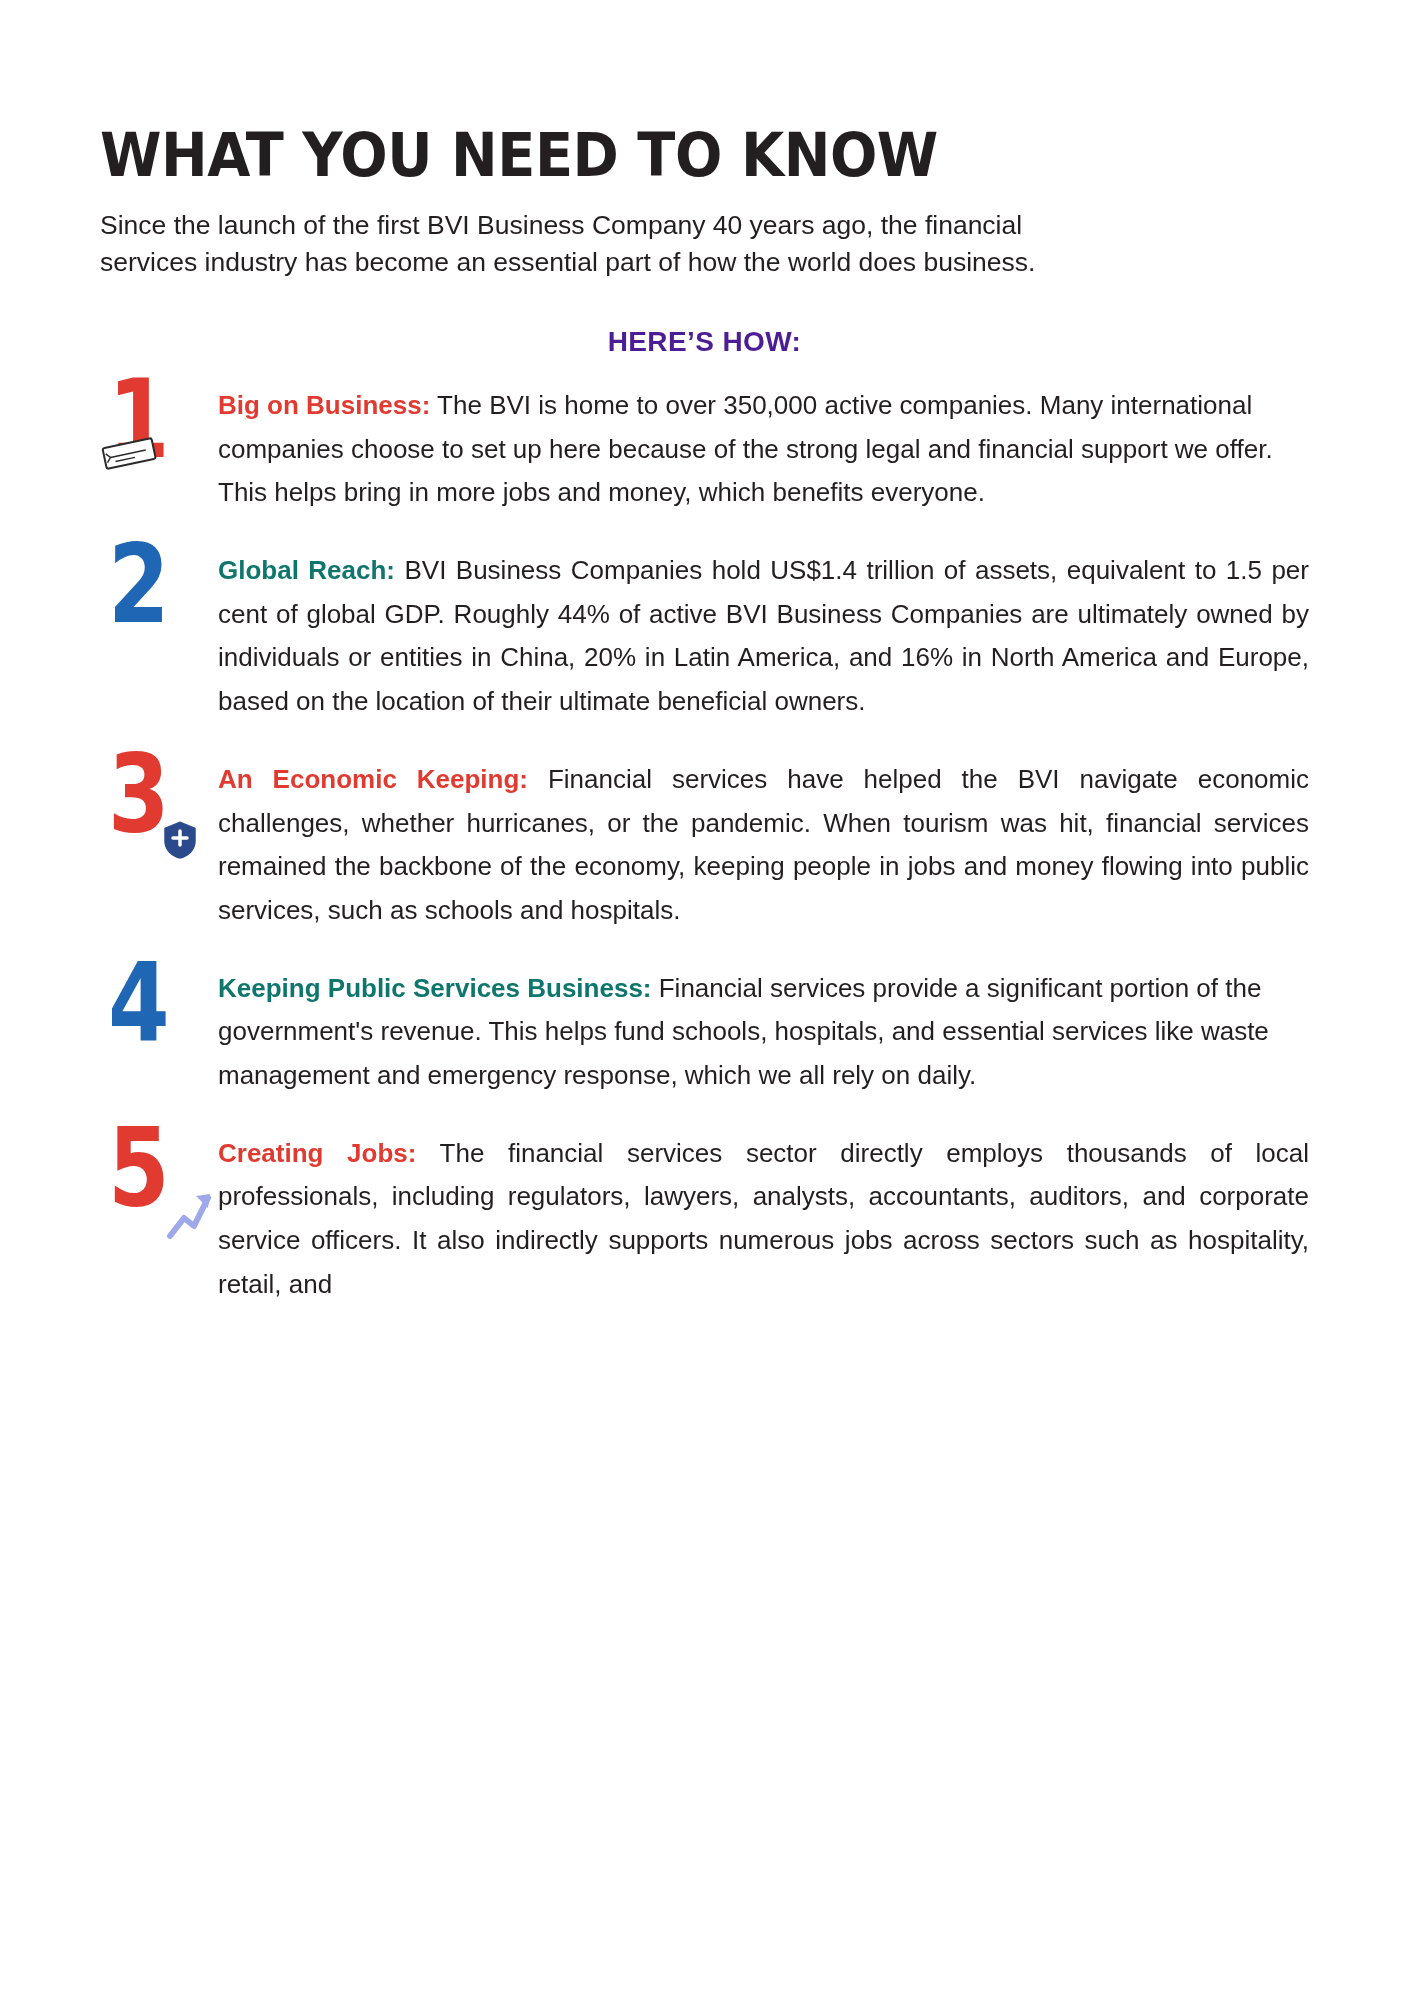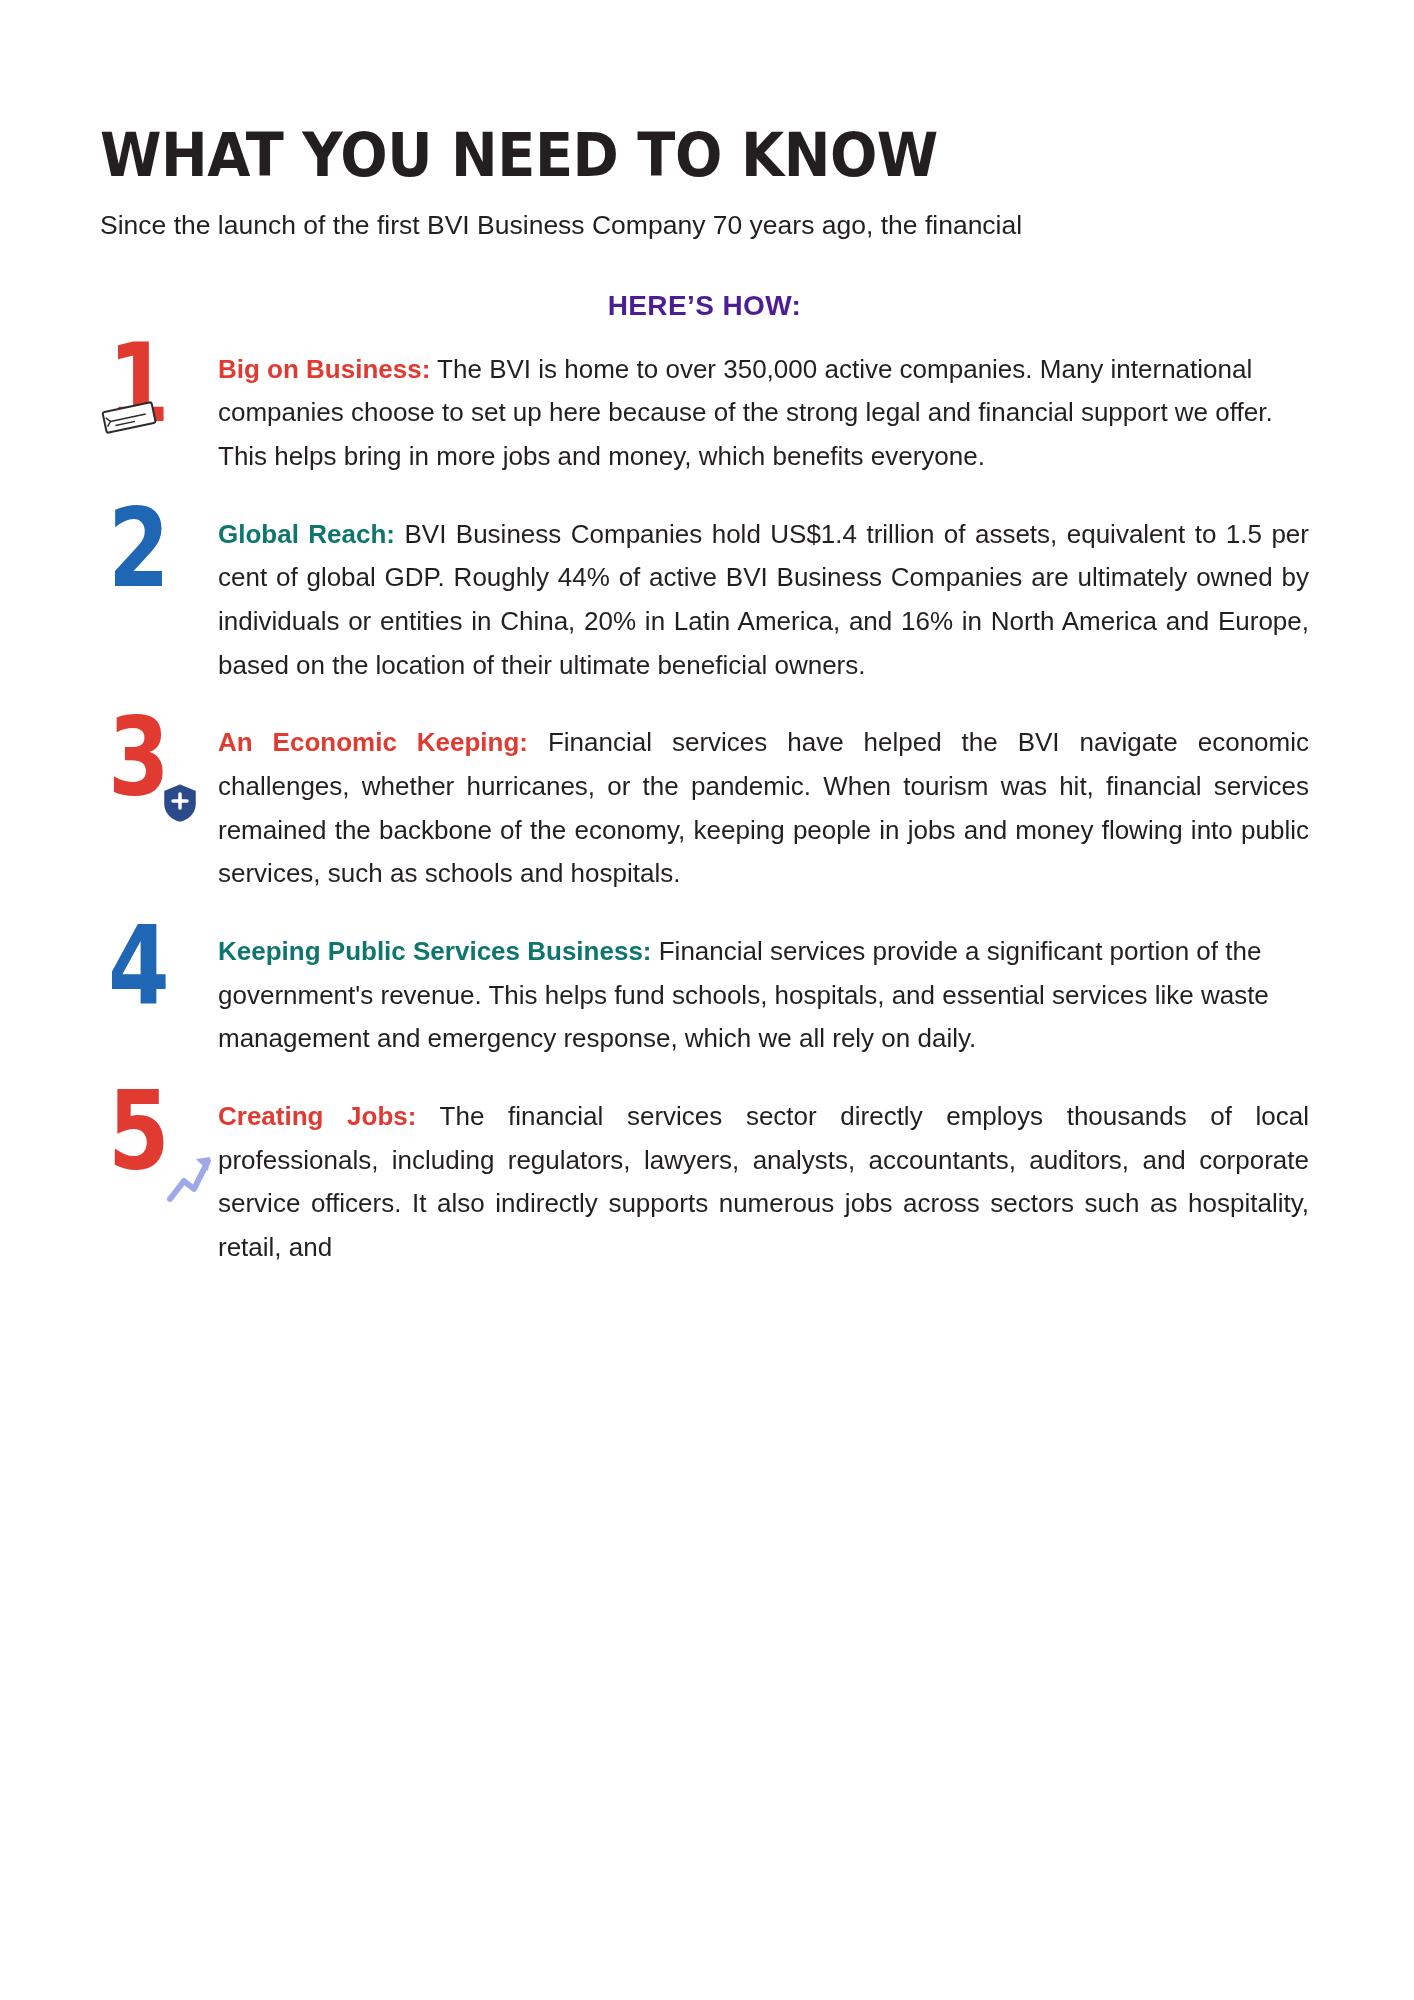--- a/index.html
+++ b/index.html
@@ -111,21 +111,22 @@
   }
 </style>
 </head>
 <body>
 
 <div class="page">
 
   <h1 class="headline">WHAT YOU NEED TO KNOW</h1>
 
   <p class="intro">
-    <span>Since the launch of the first BVI Business Company 70 years ago, the financial</span>
+    <span>Since the launch of the first BVI Business Company 40 years ago, the financial</span>
+    <span>services industry has become an essential part of how the world does business.</span>
   </p>
 
   <div class="hereshow">HERE’S HOW:</div>
 
   <div class="items">
 
     <div class="item">
       <div class="numwrap">
         <div class="num red">1</div>
         <svg class="ico ico-ticket" viewBox="0 0 58 34">

